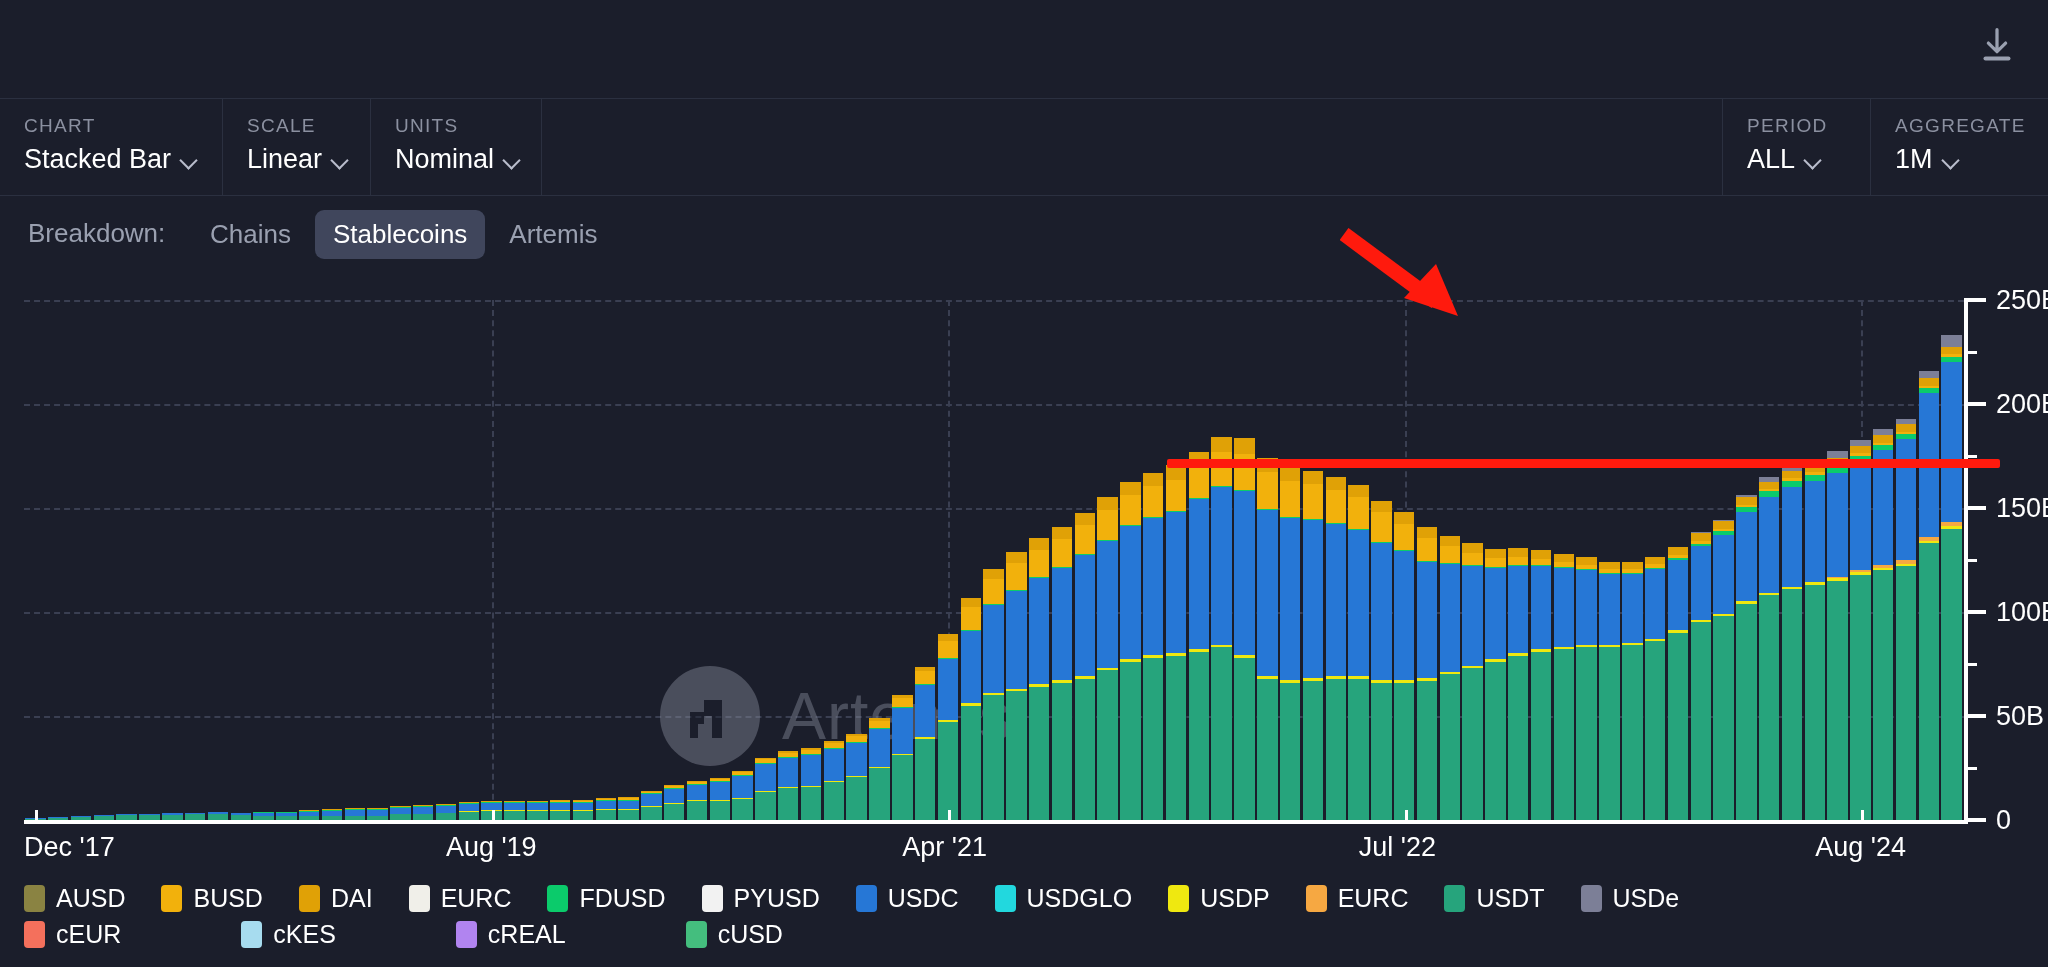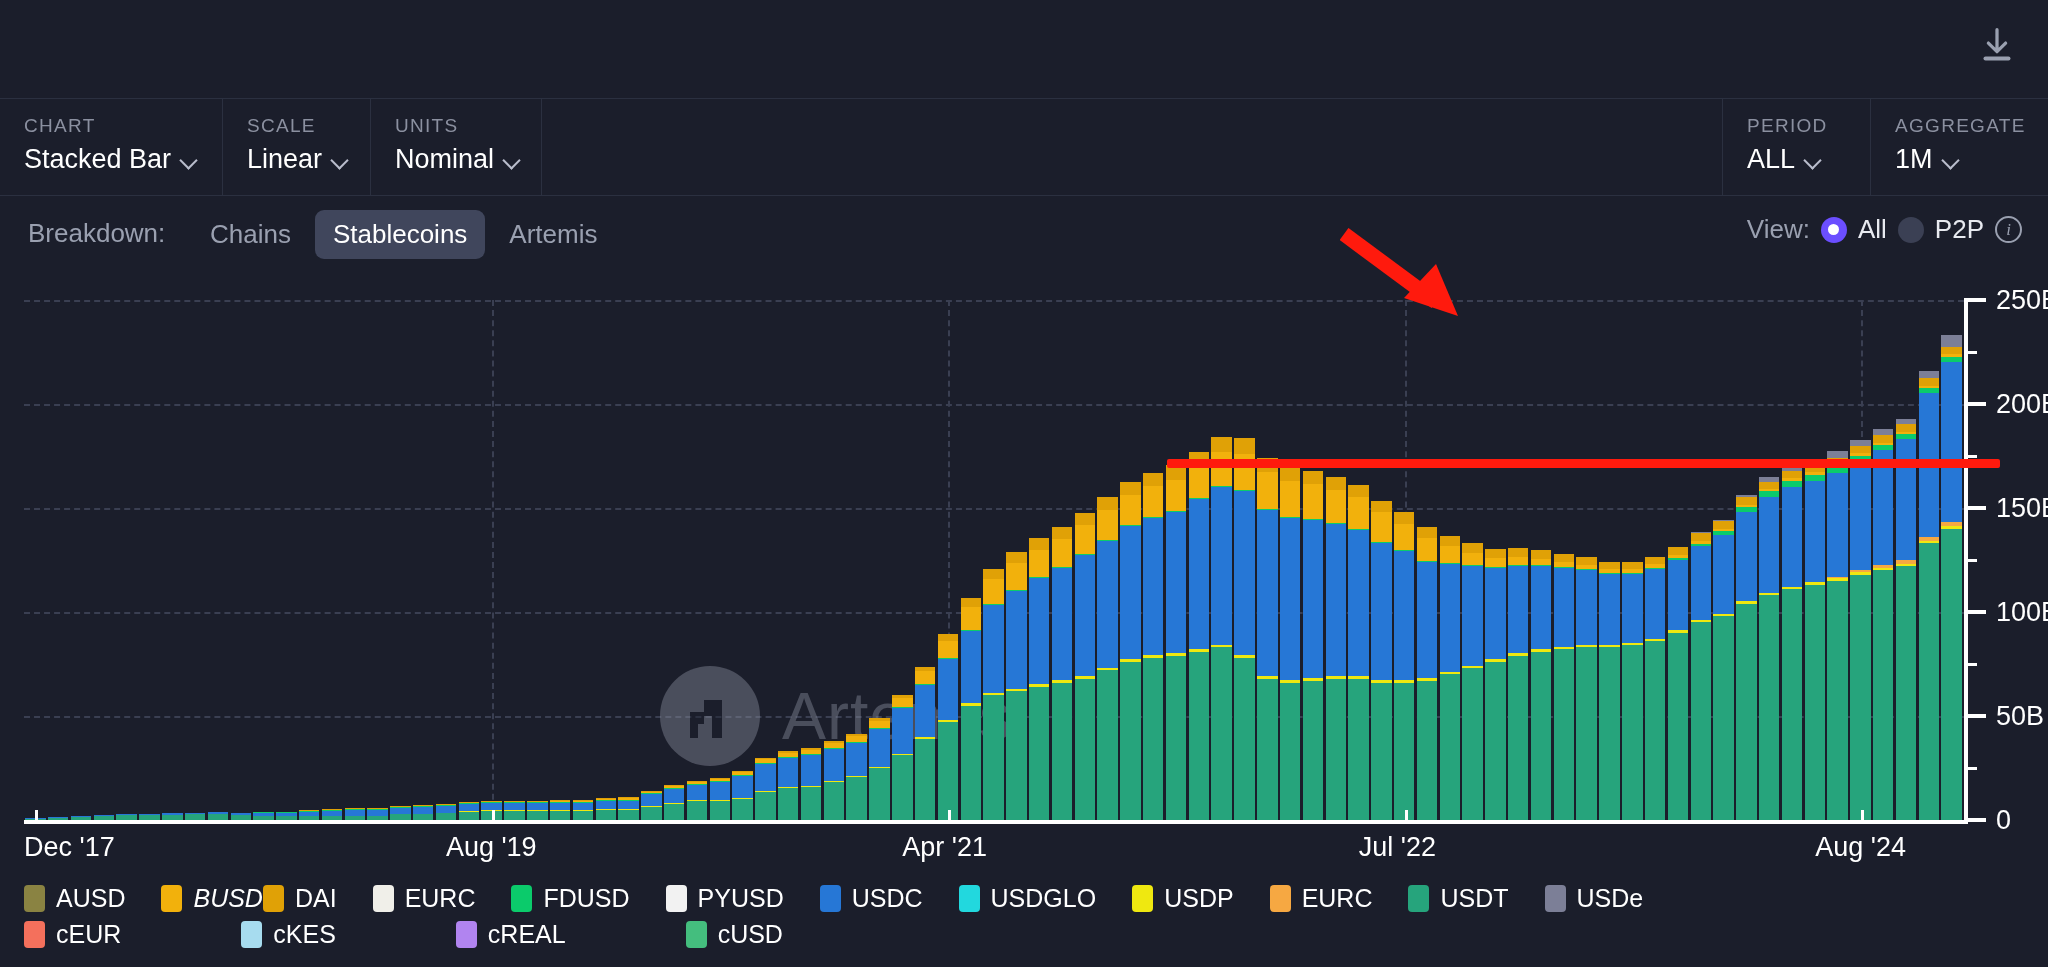--- a/index.html
+++ b/index.html
@@ -148,28 +148,20 @@
     </div>
   </div>
 
   <div class="breakdown">
     <div class="bd-label">Breakdown:</div>
     <div class="bd-tabs" id="bd-tabs">
         <div class="bd-tab">Chains</div>
         <div class="bd-tab active">Stablecoins</div>
         <div class="bd-tab">Artemis</div>
       </div>
-    <div class="viewbox">
-      <span class="vlabel">View:</span>
-      <span class="radio on"></span>
-      <span class="opt-text">All</span>
-      <span class="radio"></span>
-      <span class="opt-text">P2P</span>
-      <span class="info-ic">i</span>
-    </div>
   </div>
 
   <div class="chartwrap">
     <div class="plot" id="plot">
         <div class="gridv" style="left: 1837.29px;"></div>
         <div class="gridv" style="left: 1380.82px;"></div>
         <div class="gridv" style="left: 924.353px;"></div>
         <div class="gridv" style="left: 467.882px;"></div>
         <div class="gridh" style="top: 0px;"></div>
         <div class="gridh" style="top: 104px;"></div>
@@ -1033,21 +1025,21 @@
     <path d="M4 6 L96 74" stroke="#FF1A0D" stroke-width="15" stroke-linecap="butt"></path>
     <path d="M118 88 L64 70 L96 36 Z" fill="#FF1A0D"></path>
   </svg>
 
   <div class="legend" id="legend">
       <div class="lrow">
         <div class="litem" style="margin-right: 36px;">
           <span class="swatch" style="background: rgb(138, 131, 66);"></span>
           <span class="lname">AUSD</span>
         </div>
-        <div class="litem" style=" font-style: italic;">
+        <div class="litem" style="margin-right: 36px;">
           <span class="swatch" style="background: rgb(242, 177, 12);"></span>
           <span class="lname">BUSD</span>
         </div>
         <div class="litem" style="margin-right: 36px;">
           <span class="swatch" style="background: rgb(224, 161, 6);"></span>
           <span class="lname">DAI</span>
         </div>
         <div class="litem" style="margin-right: 36px;">
           <span class="swatch" style="background: rgb(240, 239, 233);"></span>
           <span class="lname">EURC</span>

